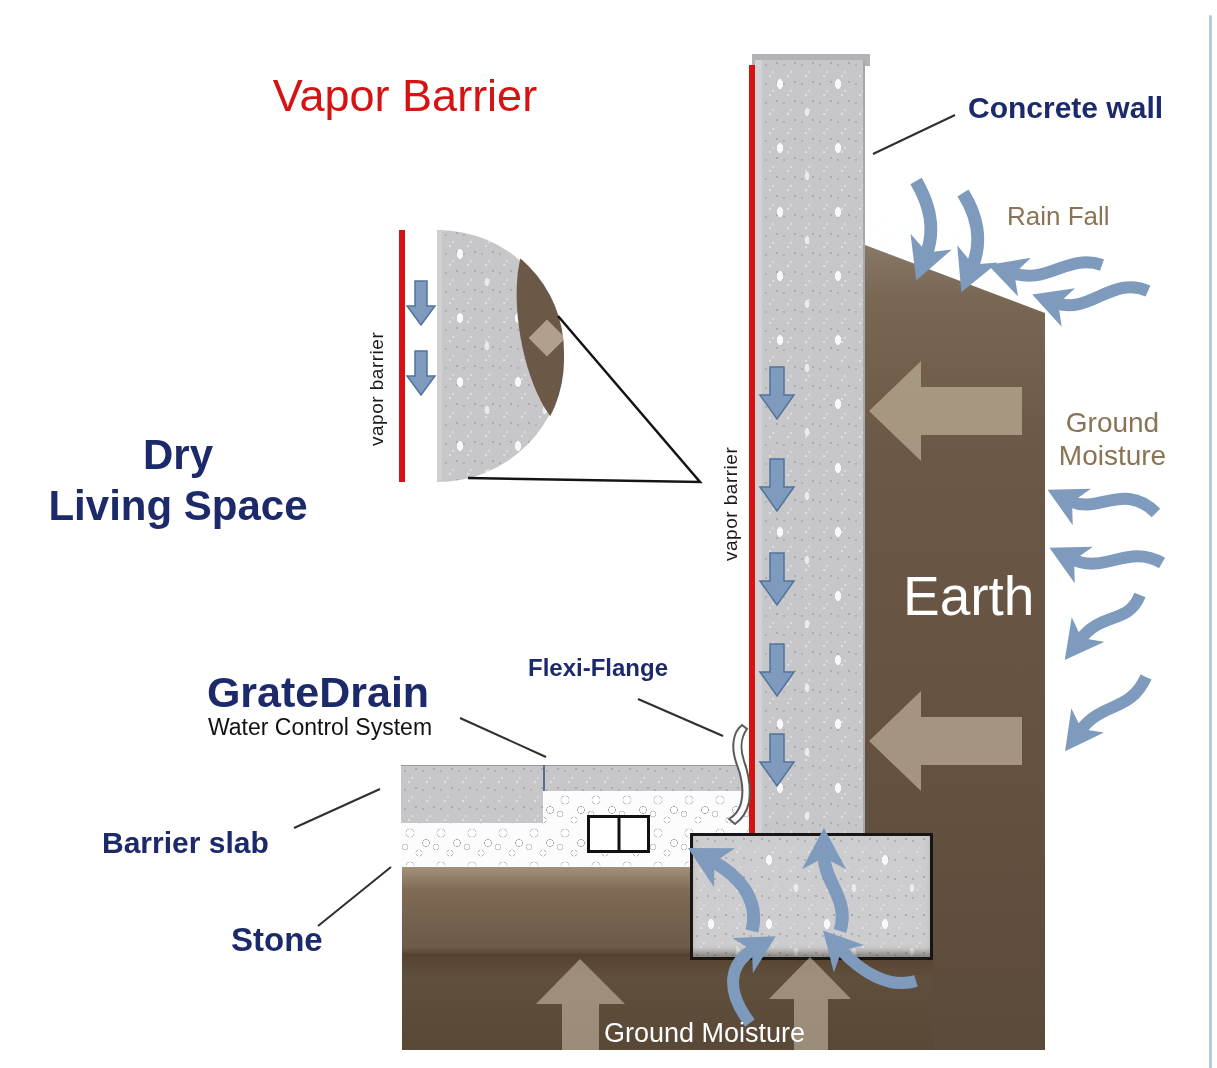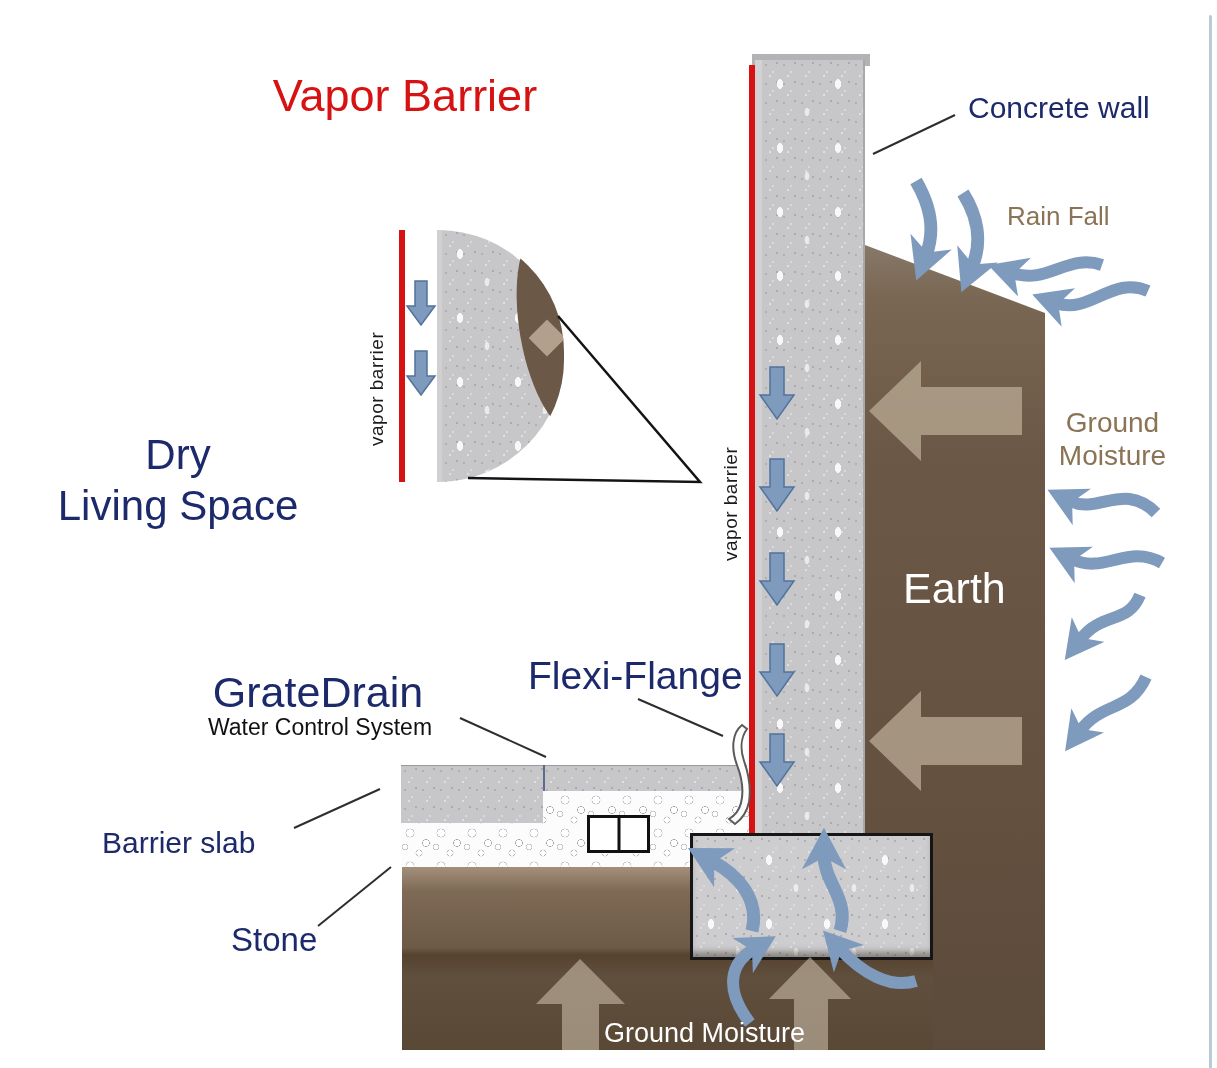--- a/index.html
+++ b/index.html
@@ -75,34 +75,34 @@
   .disc{left:437px;top:215px;width:127px;height:252px;box-sizing:border-box;
     border-left:5px solid #d0d0d3;border-radius:0 126px 126px 0/0 126px 126px 0;overflow:hidden;}
   .crescent{position:absolute;right:-34px;top:-2px;width:78px;height:206px;background:#6b5846;
     border-radius:50%;transform:rotate(-10deg);}
   .diamond{position:absolute;left:92px;top:95px;width:26px;height:26px;
     transform:rotate(45deg);background:rgba(185,170,148,.9);}
   .frame-line{left:1209px;top:0;width:3px;height:1068px;background:var(--frame_blue,#b9cadb);border-radius:2px;}
 
   
   .lbl{position:absolute;white-space:pre-line;}
-  .navy{color:var(--navy,#1c2a6b);}
+  .navy{color:var(--navy,#1c2a6b);font-weight:bold;}
   .brown{color:var(--brown_text,#8b7355);text-align:center;}
   .white{color:#ffffff;}
   .red{color:var(--accent_red,#d31518);}
   .center{text-align:center;}
   .t-title{left:235px;top:52px;width:340px;font-size:45px;line-height:1.28;}
   .t-dry{left:18px;top:414px;width:320px;font-size:42px;line-height:1.22;}
   .t-cwall{left:968px;top:76px;font-size:30px;}
   .t-rain{left:1007px;top:186px;font-size:26px;}
   .t-gmr{left:1050px;top:391px;width:125px;font-size:28px;line-height:1.18;}
-  .t-earth{left:903px;top:549px;font-size:43px;}
+  .t-earth{left:903px;top:549px;font-size:55px;}
   .t-gd{left:168px;top:653px;width:300px;font-size:43px;}
   .t-wcs{left:170px;top:699px;width:300px;font-size:23px;color:#111;}
-  .t-ff{left:528px;top:639px;font-size:39px;}
+  .t-ff{left:528px;top:639px;font-size:24px;}
   .t-cs{left:102px;top:811px;font-size:30px;}
   .t-st{left:231px;top:906px;font-size:33px;}
   .t-gmb{left:604px;top:1003px;font-size:27px;}
   .vrot{writing-mode:vertical-rl;transform:rotate(180deg);font-size:19px;color:#1b1b1b;letter-spacing:.5px;}
   .vrot-detail{left:366px;top:313px;height:118px;}
   .vrot-wall{left:720px;top:426px;height:120px;}
 
   
   svg.overlay{position:absolute;left:0;top:0;pointer-events:none;}
   .blue-arr{fill:none;stroke:var(--arrow_blue,#7e9abc);}

